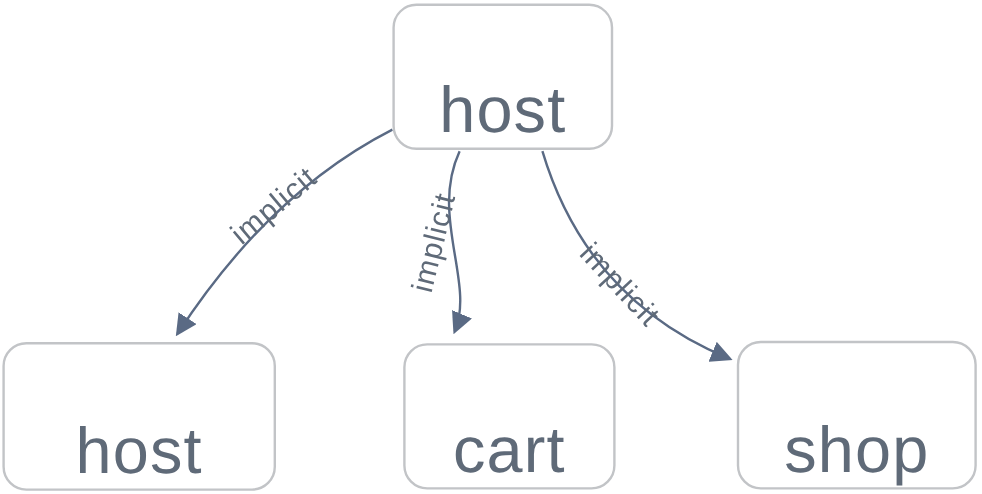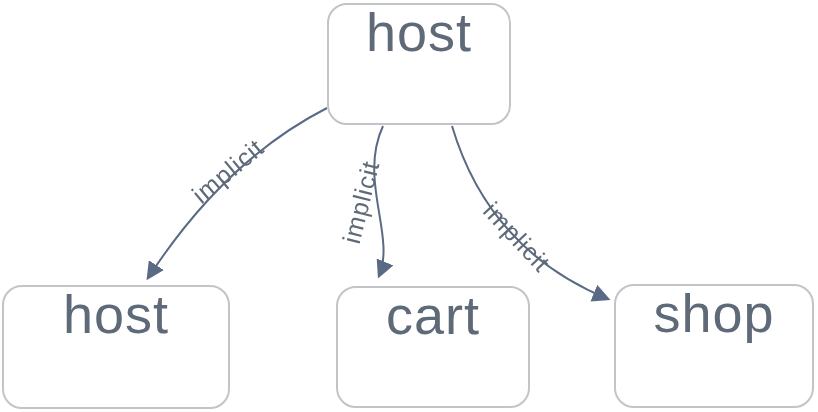--- a/index.html
+++ b/index.html
@@ -31,34 +31,34 @@
     font-size: 25px;
     letter-spacing: 1px;
   }
   .node {
     position: absolute;
     box-sizing: border-box;
     background: #ffffff;
     border: 2px solid #c2c4c7;
     border-radius: 20px;
     display: flex;
-    align-items: flex-start;
+    align-items: flex-end;
     justify-content: center;
     cursor: default;
   }
   .node-label {
     color: #5f6a78;
     font-size: 54px;
     letter-spacing: 1px;
     line-height: 1;
     padding-bottom: 4px;
   }
   .node-host  { left: 327px; top: 3px;   width: 184px; height: 122px; }
   .node-about { left: 2px;   top: 285px; width: 228px; height: 124px; }
-  .node-cart  { left: 336px; top: 286px; width: 194px; height: 122px; }
+  .node-cart  { left: 336px; top: 286px; width: 177px; height: 122px; }
   .node-shop  { left: 614px; top: 284px; width: 200px; height: 124px; }
 </style>
 </head>
 <body>
 
 <div class="canvas">
 
   <svg class="edges-layer" viewBox="0 0 818 412" xmlns="http://www.w3.org/2000/svg">
     <defs>
       <marker id="arrow" viewBox="0 0 10 10" refX="8.5" refY="5" markerWidth="9" markerHeight="9" orient="auto">

